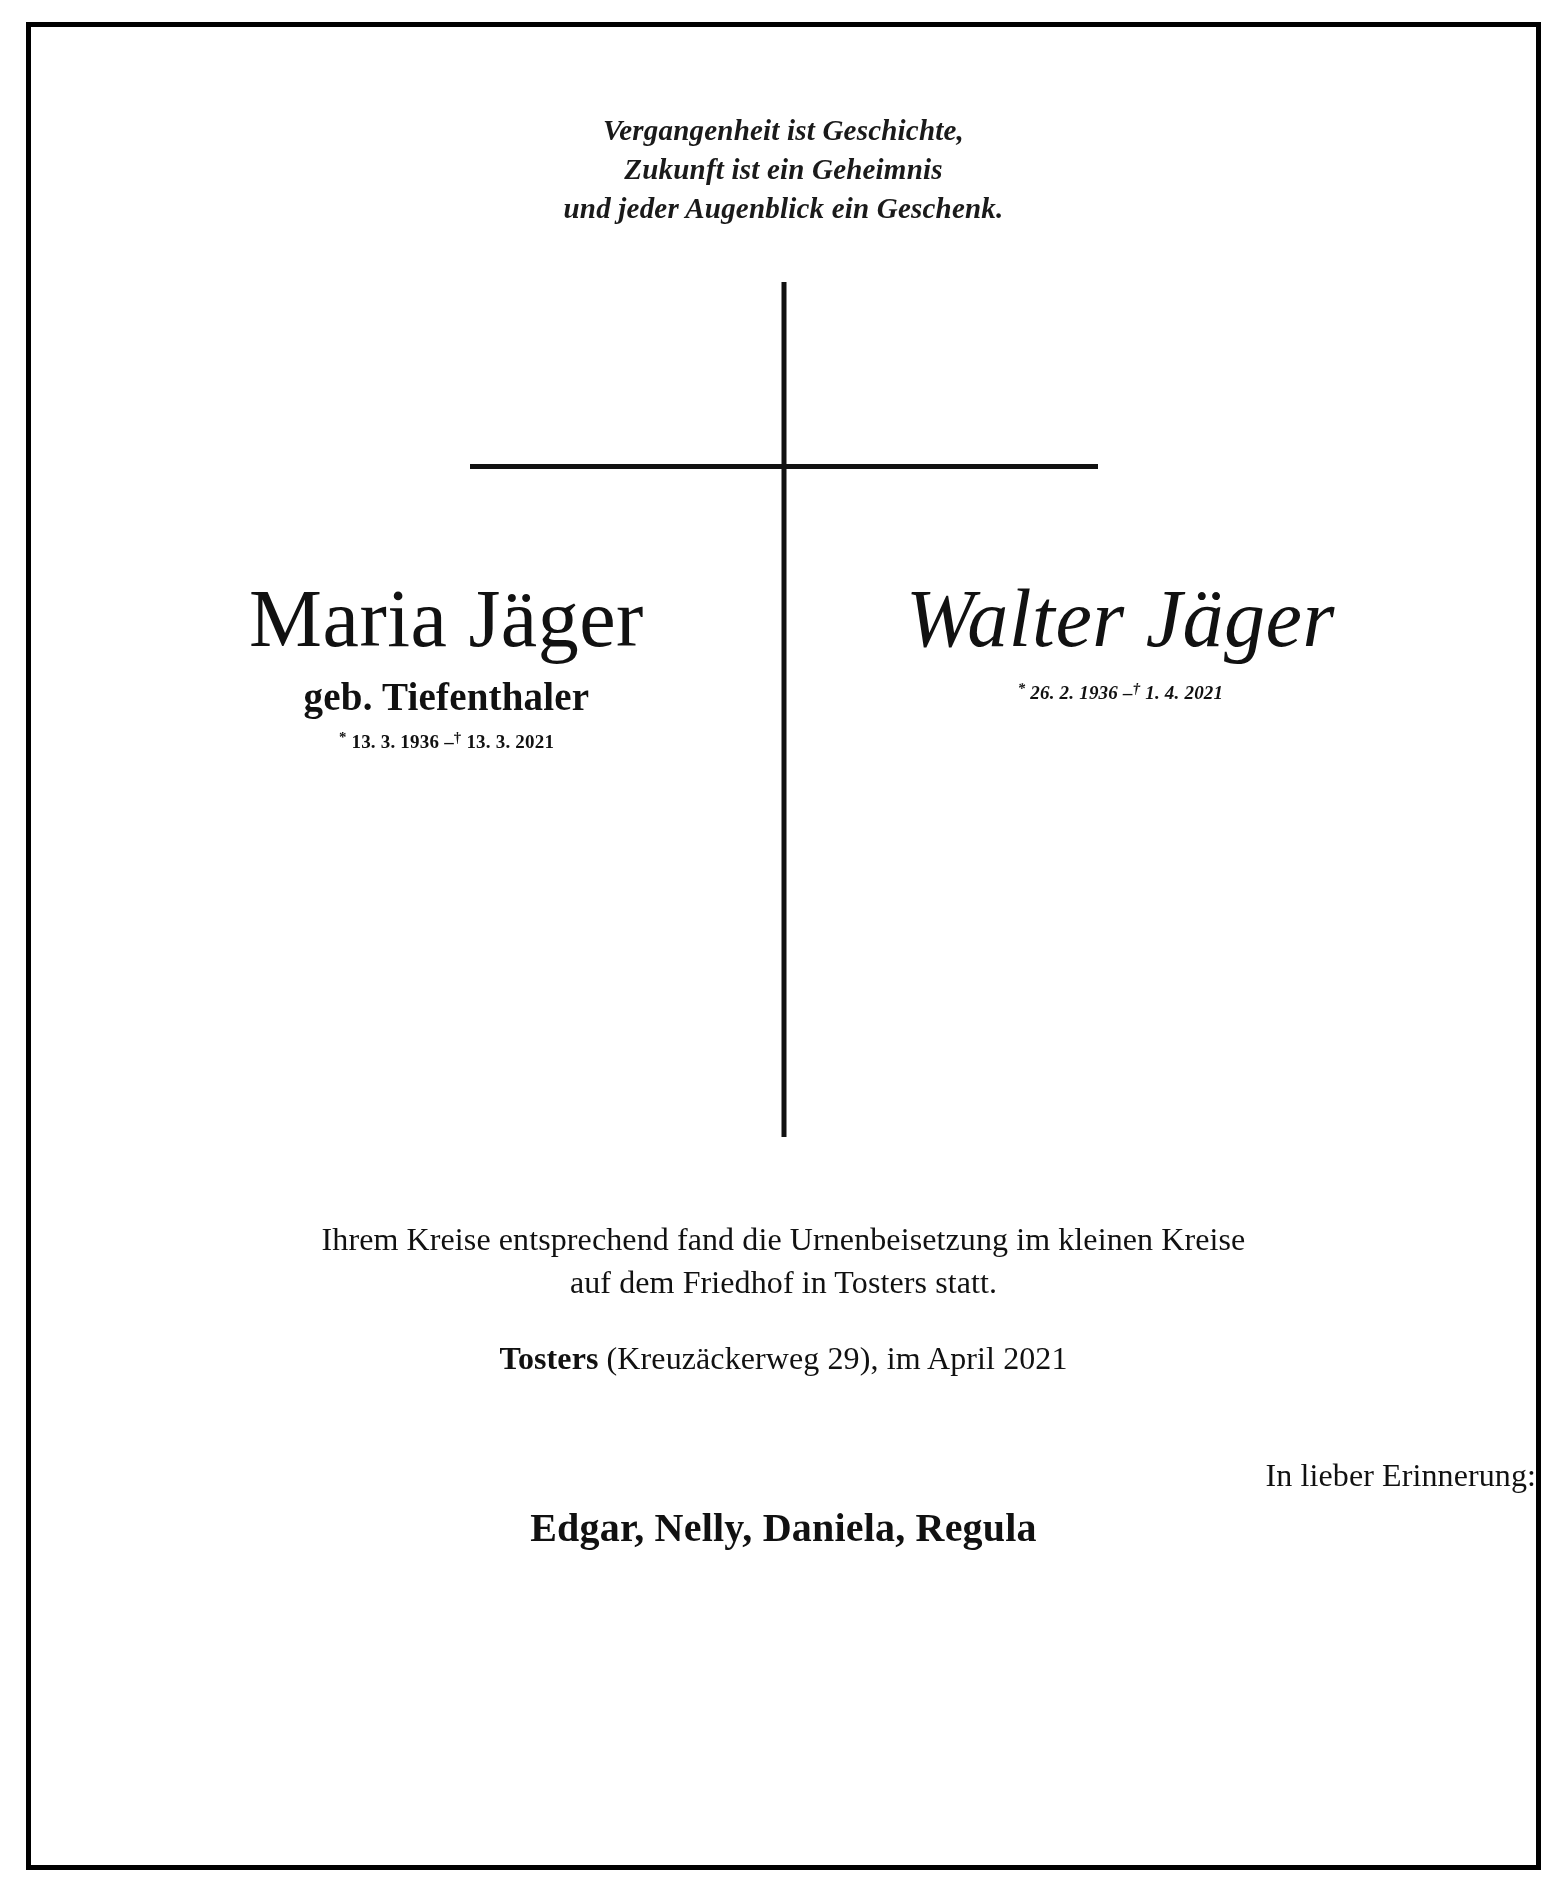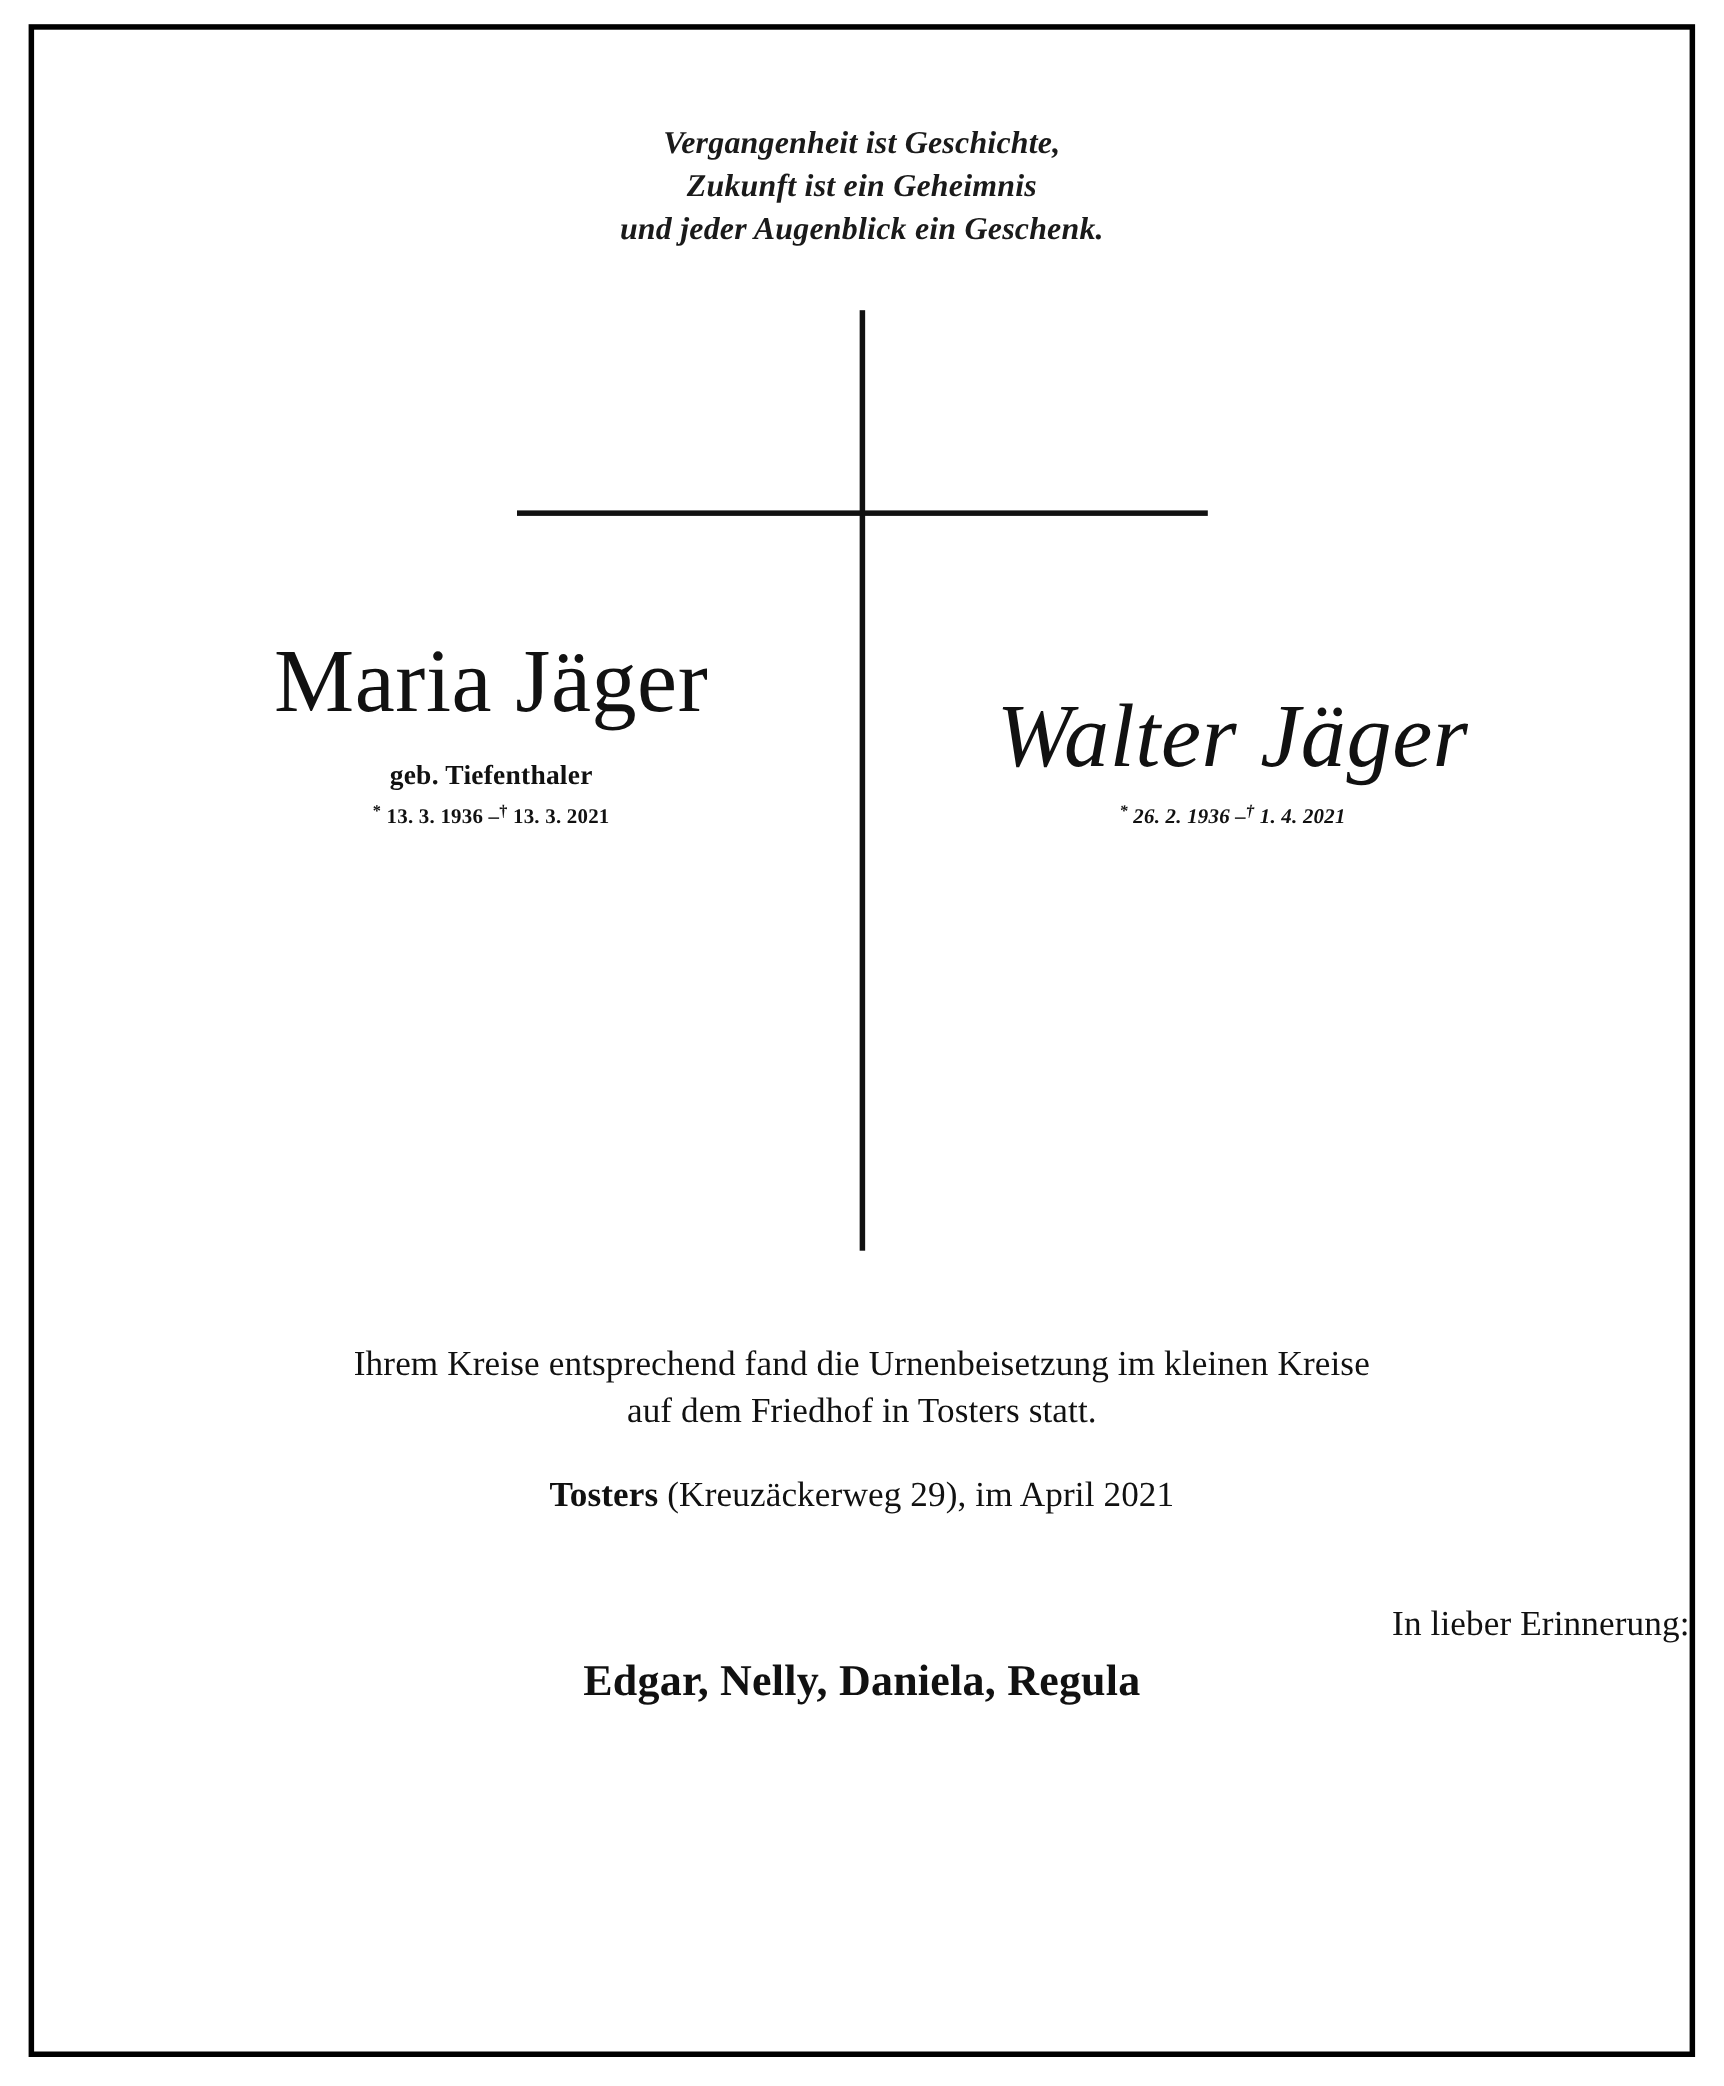--- a/index.html
+++ b/index.html
@@ -76,21 +76,21 @@
     background: #111111;
   }
 
   .persons {
     position: absolute;
     left: 0;
     right: 0;
     top: 296px;
     display: flex;
     justify-content: center;
-    align-items: flex-end;
+    align-items: flex-start;
   }
   .person {
     width: 640px;
     box-sizing: border-box;
   }
   .person.left {
     text-align: center;
     padding-right: 34px;
   }
   .person.right {
@@ -99,23 +99,23 @@
     font-style: italic;
   }
   .person-name {
     font-size: 82px;
     line-height: 1.0;
     font-weight: normal;
     letter-spacing: 0.5px;
     white-space: nowrap;
   }
   .person-born-name {
-    font-size: 25px;
-    font-weight: bold;
-    margin-top: 32px;
+    font-size: 39px;
+    font-weight: bold;
+    margin-top: 14px;
     letter-spacing: 0.2px;
   }
   .person-dates {
     font-size: 19px;
     font-weight: bold;
     margin-top: 10px;
     letter-spacing: 0.2px;
     white-space: nowrap;
   }
   .person.right .person-dates { margin-top: 20px; }

